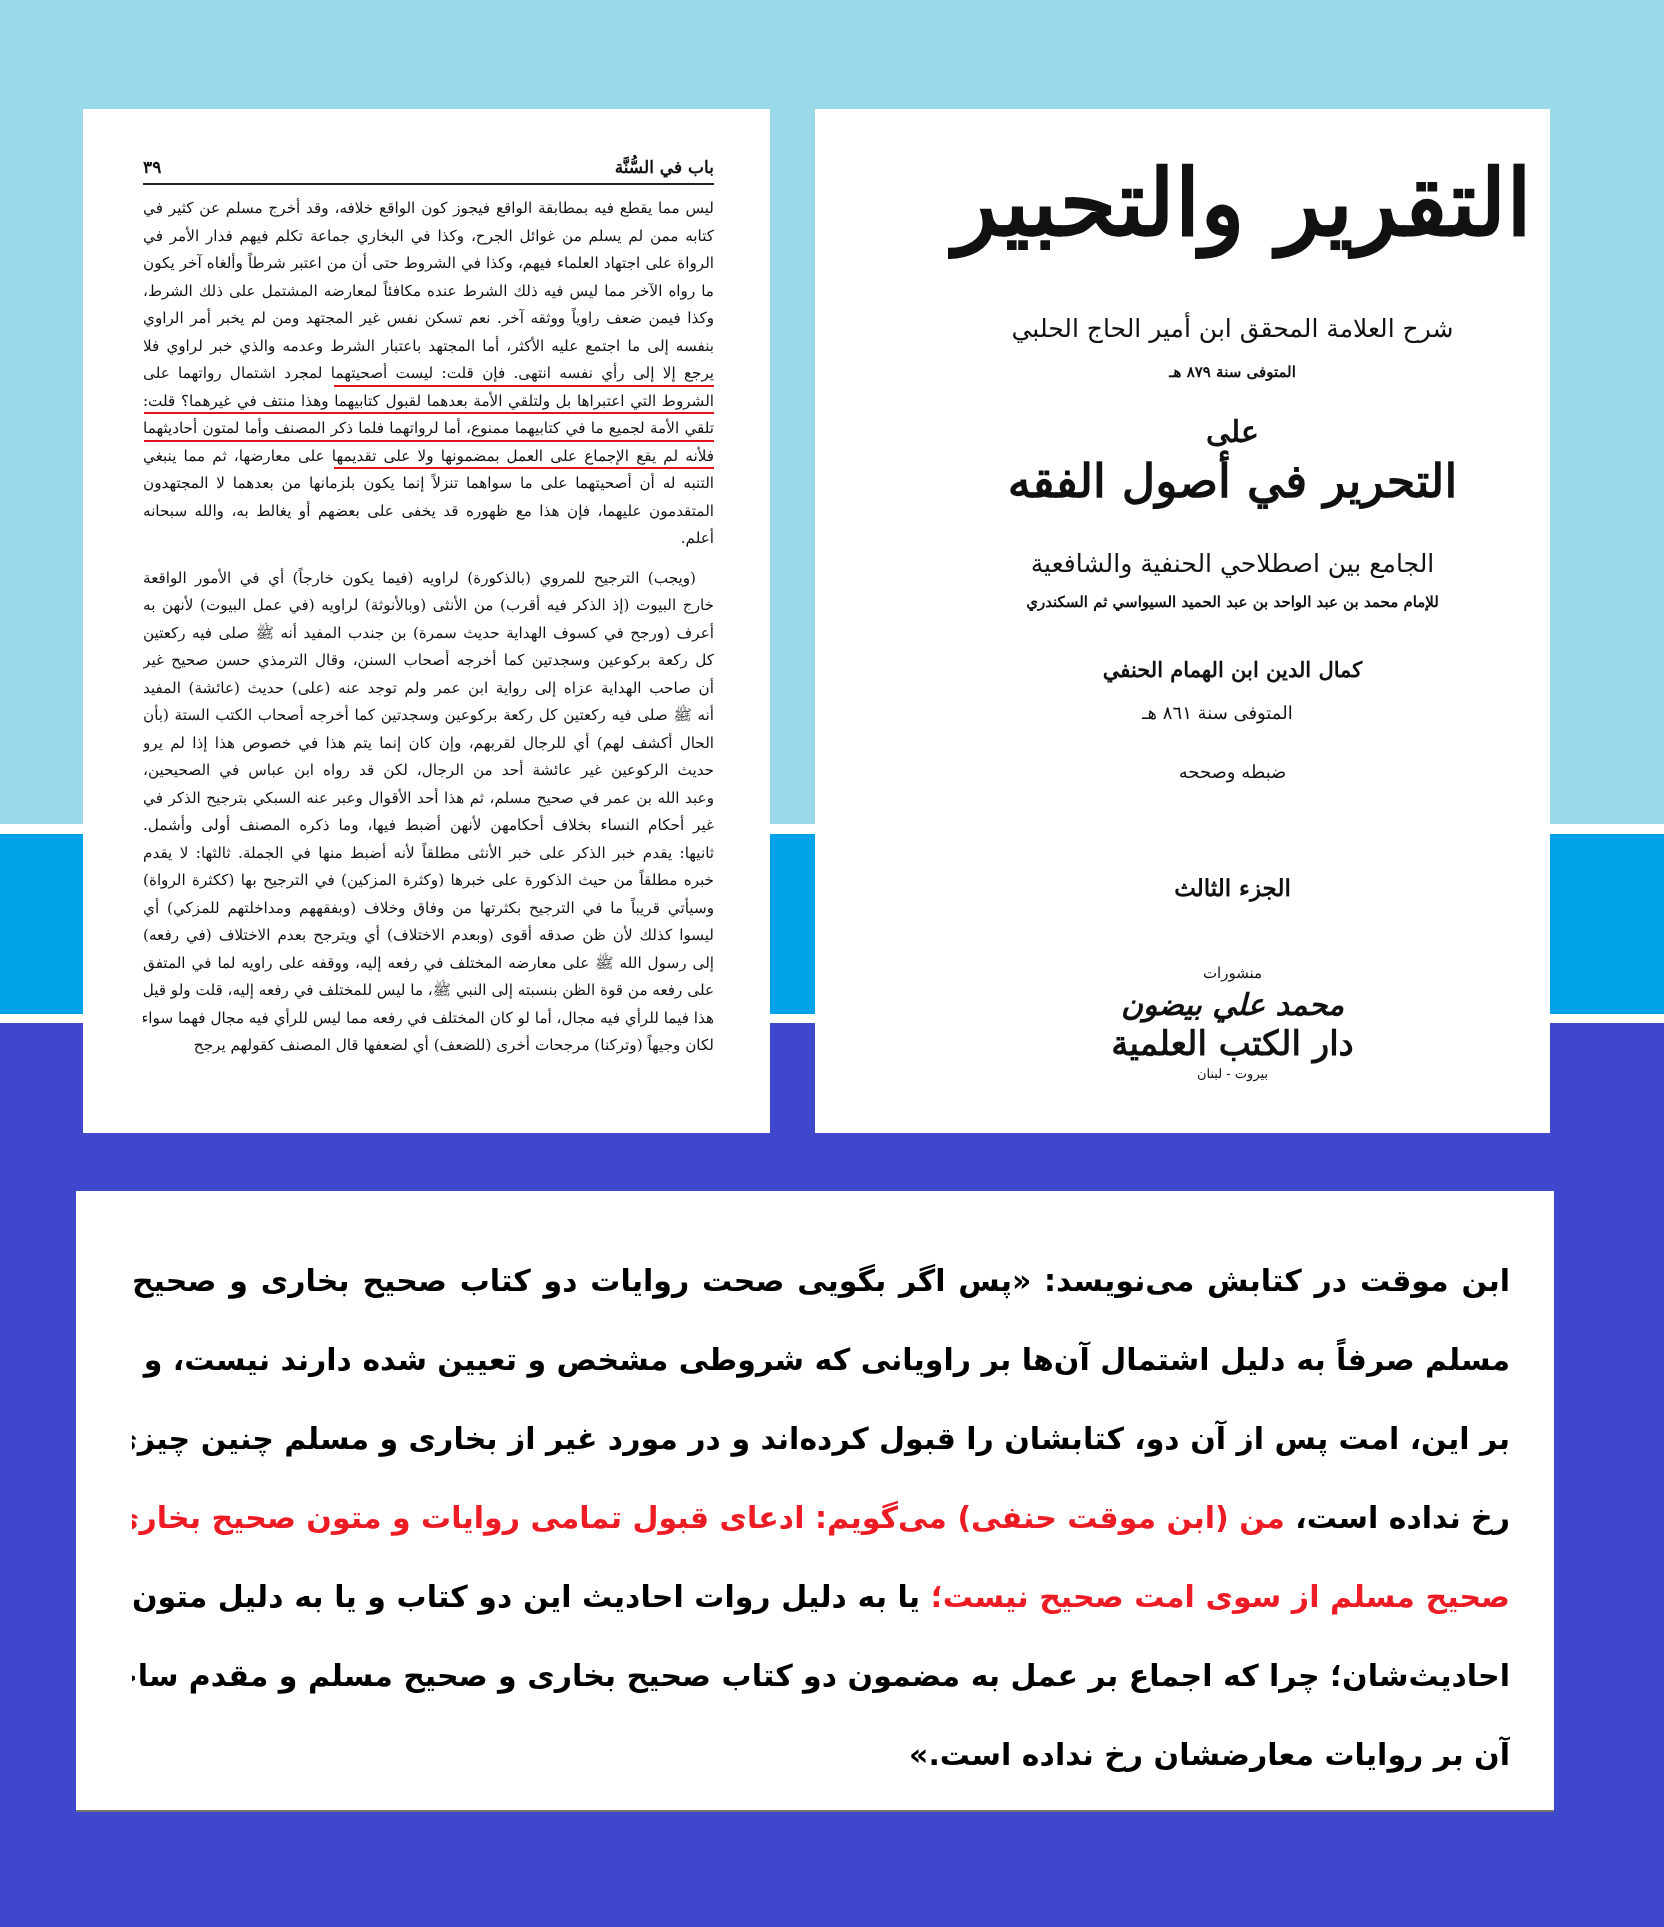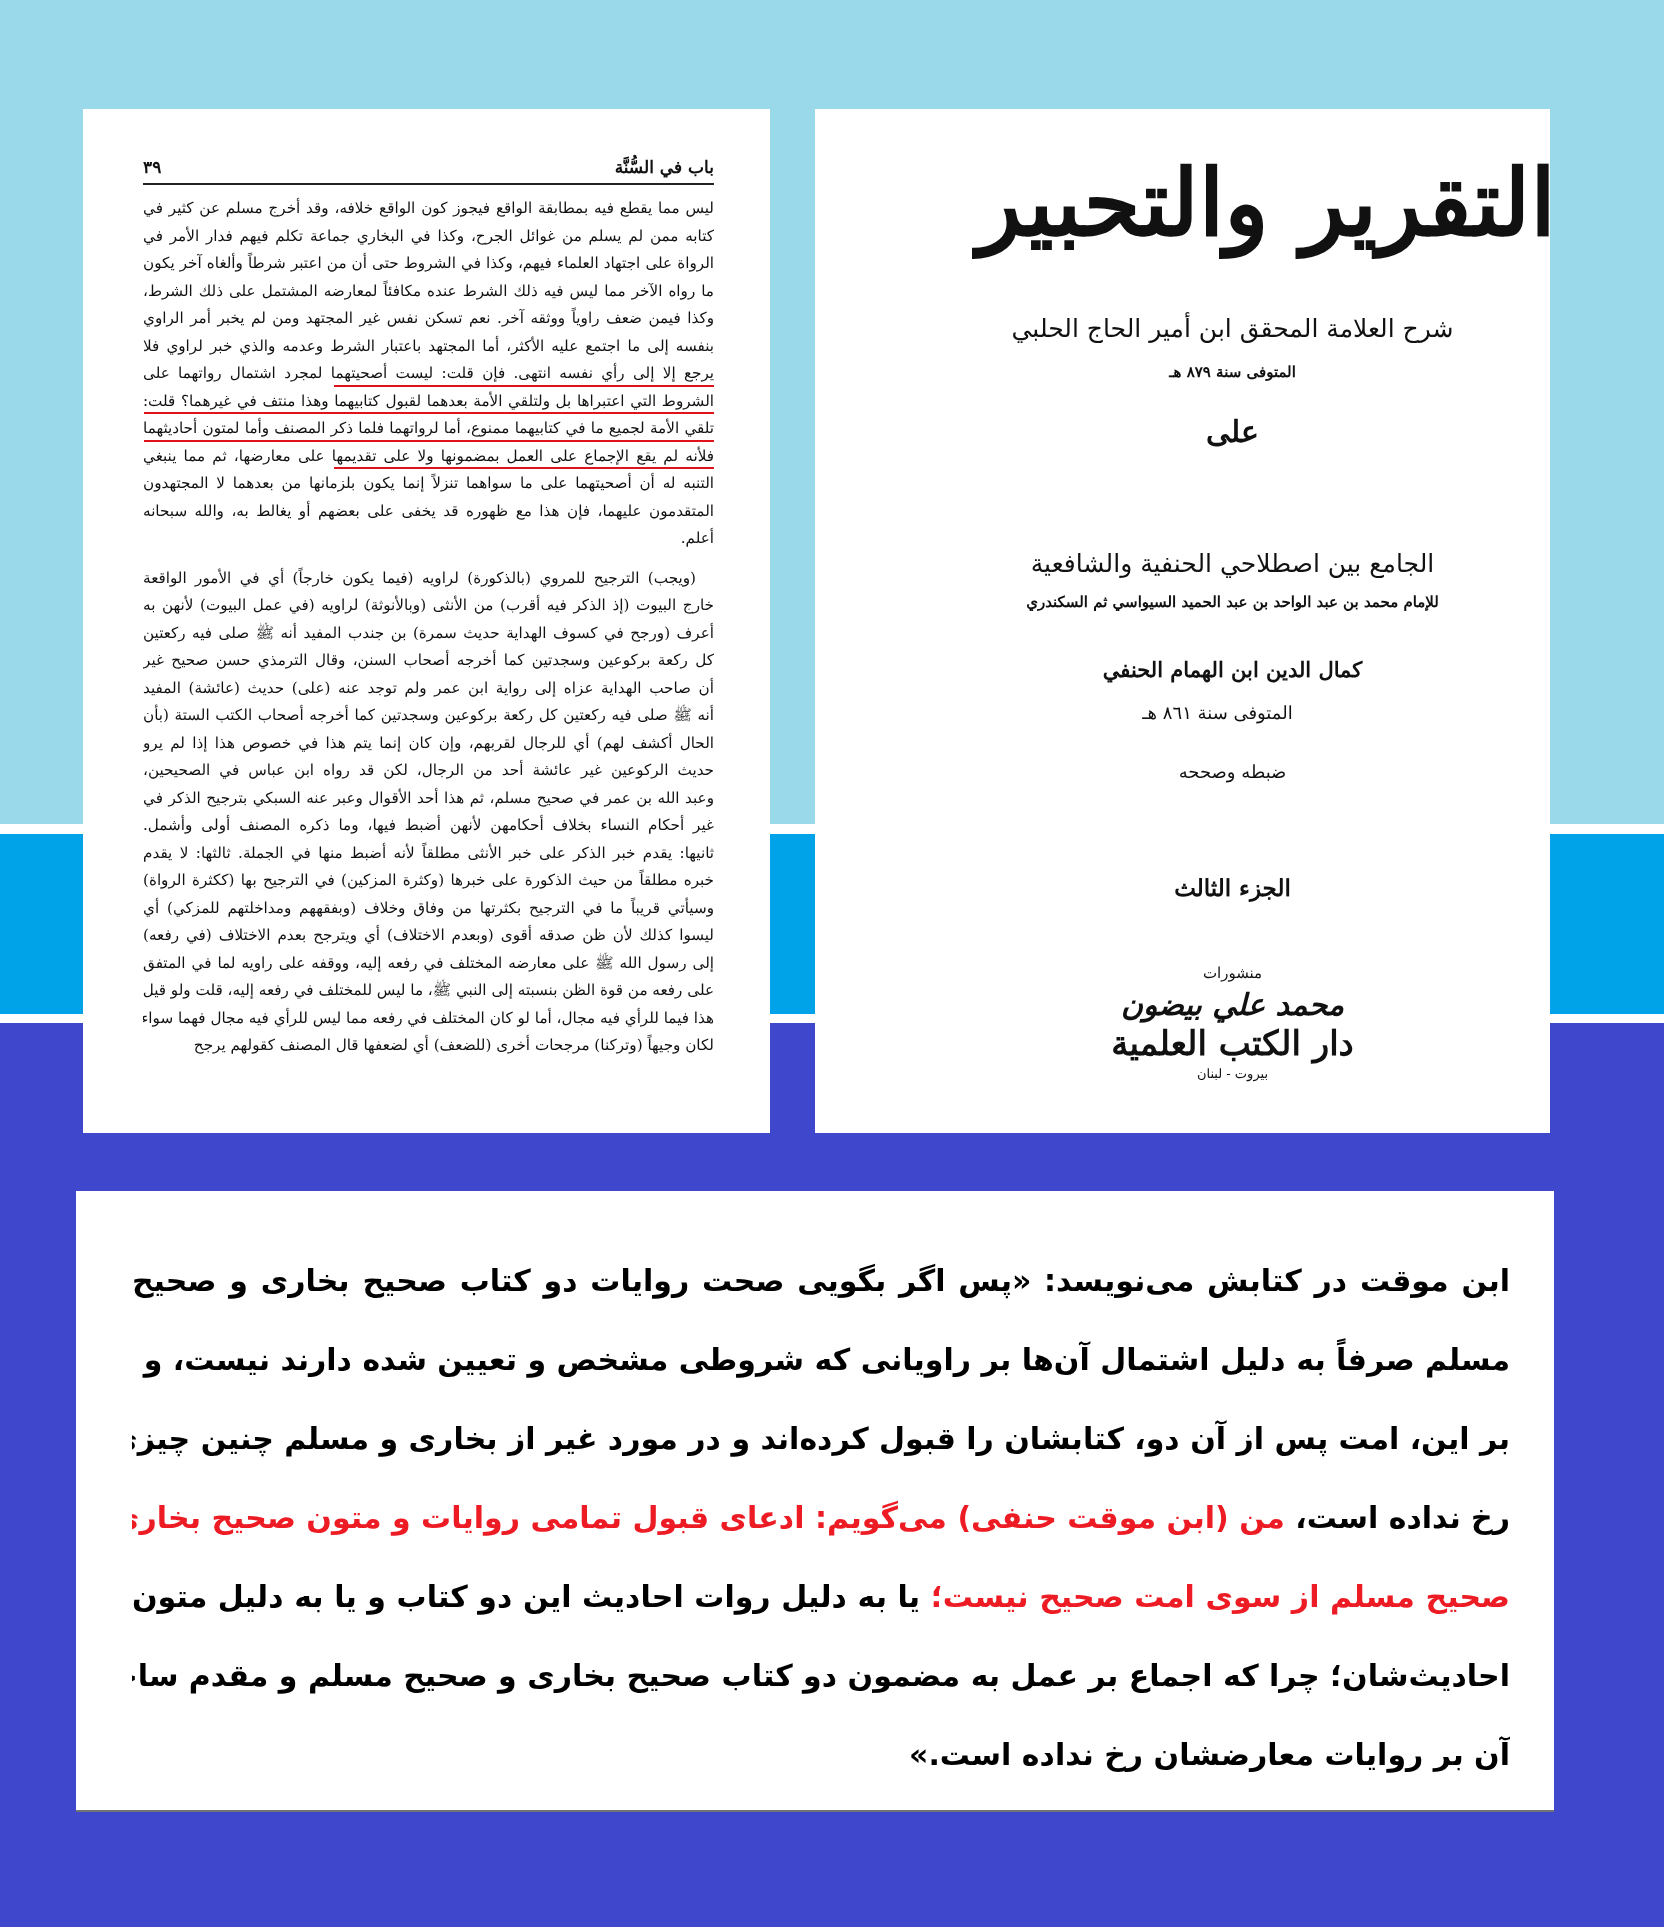--- a/index.html
+++ b/index.html
@@ -35,21 +35,21 @@
   .pline.indent { padding-right: 18px; }
   .redline {
     position: absolute; bottom: 1px; height: 2px; background: #e0121a;
   }
 
   .right-page {
     left: 815px; top: 109px; width: 735px; height: 1024px;
     text-align: center; direction: rtl; color: #111;
   }
   .tp { position: absolute; left: 0; width: 100%; text-align: center; }
-  .title-main { top: 40px; font-size: 92px; font-weight: bold; letter-spacing: 2px; font-family: "DejaVu Serif", serif; padding-left: 120px; box-sizing: border-box; margin-left: 24px; }
+  .title-main { top: 40px; font-size: 92px; font-weight: bold; letter-spacing: 2px; font-family: "DejaVu Serif", serif; padding-left: 120px; box-sizing: border-box; }
   .title-sub { top: 205px; font-size: 25px; padding-left: 100px; box-sizing: border-box; }
   .title-death1 { top: 254px; font-size: 15px; font-weight: bold; padding-left: 100px; box-sizing: border-box; }
   .title-ala { top: 305px; font-size: 30px; font-weight: bold; padding-left: 100px; box-sizing: border-box; }
   .title-tahrir { top: 345px; font-size: 46px; font-weight: bold; padding-left: 100px; box-sizing: border-box; }
   .title-jami { top: 440px; font-size: 25px; padding-left: 100px; box-sizing: border-box; }
   .title-imam { top: 484px; font-size: 15px; font-weight: bold; padding-left: 100px; box-sizing: border-box; }
   .title-kamal { top: 548px; font-size: 21px; font-weight: bold; padding-left: 100px; box-sizing: border-box; }
   .title-death2 { top: 593px; font-size: 18px; font-weight: normal; padding-left: 70px; box-sizing: border-box; }
   .title-dabt { top: 652px; font-size: 18px; padding-left: 100px; box-sizing: border-box; }
   .title-editor { top: 678px; font-size: 30px; font-weight: bold; font-style: italic; padding-left: 100px; box-sizing: border-box; }
@@ -117,20 +117,21 @@
       <div class="pline">هذا فيما للرأي فيه مجال، أما لو كان المختلف في رفعه مما ليس للرأي فيه مجال فهما سواء</div>
       <div class="pline last">لكان وجيهاً (وتركنا) مرجحات أخرى (للضعف) أي لضعفها قال المصنف كقولهم يرجح</div>
     </div>
 </div>
 
 <div class="page right-page">
   <div class="tp title-main">التقرير والتحبير</div>
   <div class="tp title-sub">شرح العلامة المحقق ابن أمير الحاج الحلبي</div>
   <div class="tp title-death1">المتوفى سنة ٨٧٩ هـ</div>
   <div class="tp title-ala">على</div>
+  <div class="tp title-tahrir">التحرير في أصول الفقه</div>
   <div class="tp title-jami">الجامع بين اصطلاحي الحنفية والشافعية</div>
   <div class="tp title-imam">للإمام محمد بن عبد الواحد بن عبد الحميد السيواسي ثم السكندري</div>
   <div class="tp title-kamal">كمال الدين ابن الهمام الحنفي</div>
   <div class="tp title-death2">المتوفى سنة ٨٦١ هـ</div>
   <div class="tp title-dabt">ضبطه وصححه</div>
   <div class="tp title-volume">الجزء الثالث</div>
   <div class="tp title-pub-label">منشورات</div>
   <div class="tp title-pub-name">محمد علي بيضون</div>
   <div class="tp title-pub-house">دار الكتب العلمية</div>
   <div class="tp title-pub-city">بيروت - لبنان</div>

